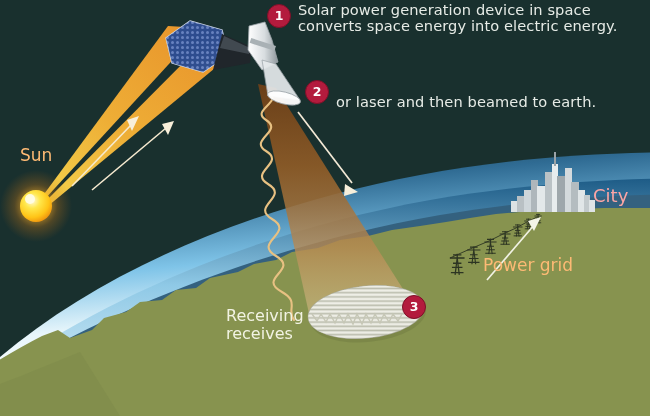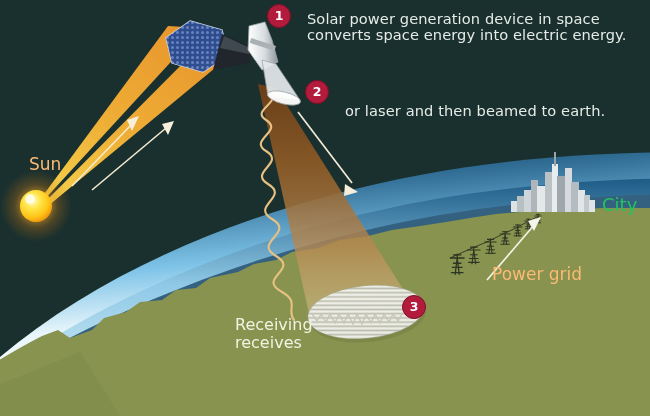--- a/index.html
+++ b/index.html
@@ -12,21 +12,21 @@
     width: 650px;
     height: 416px;
     overflow: hidden;
     background: #19302e;
     font-family: "DejaVu Sans", "Liberation Sans", sans-serif;
   }
   #scene { position: absolute; inset: 0; }
 
   .label {
     position: absolute;
-    margin: 9px;
+    margin: 0;
     white-space: pre;
     line-height: 1.12;
   }
 
   .step-text {
     color: #e6ebe6;
     font-size: 14.6px;
     letter-spacing: 0.1px;
   }
   .step-text.ground {
@@ -50,21 +50,21 @@
     align-items: center;
     justify-content: center;
     line-height: 1;
   }
 
   .sun-label {
     color: #fdba74;
     font-size: 17px;
   }
   .city-label {
-    color: #22c55e;
+    color: #fca5a5;
     font-size: 18px;
   }
   .grid-label {
     color: #fdba74;
     font-size: 17px;
   }
   .station-label {
     color: #f2f3e3;
     font-size: 16px;
     line-height: 1.14;

